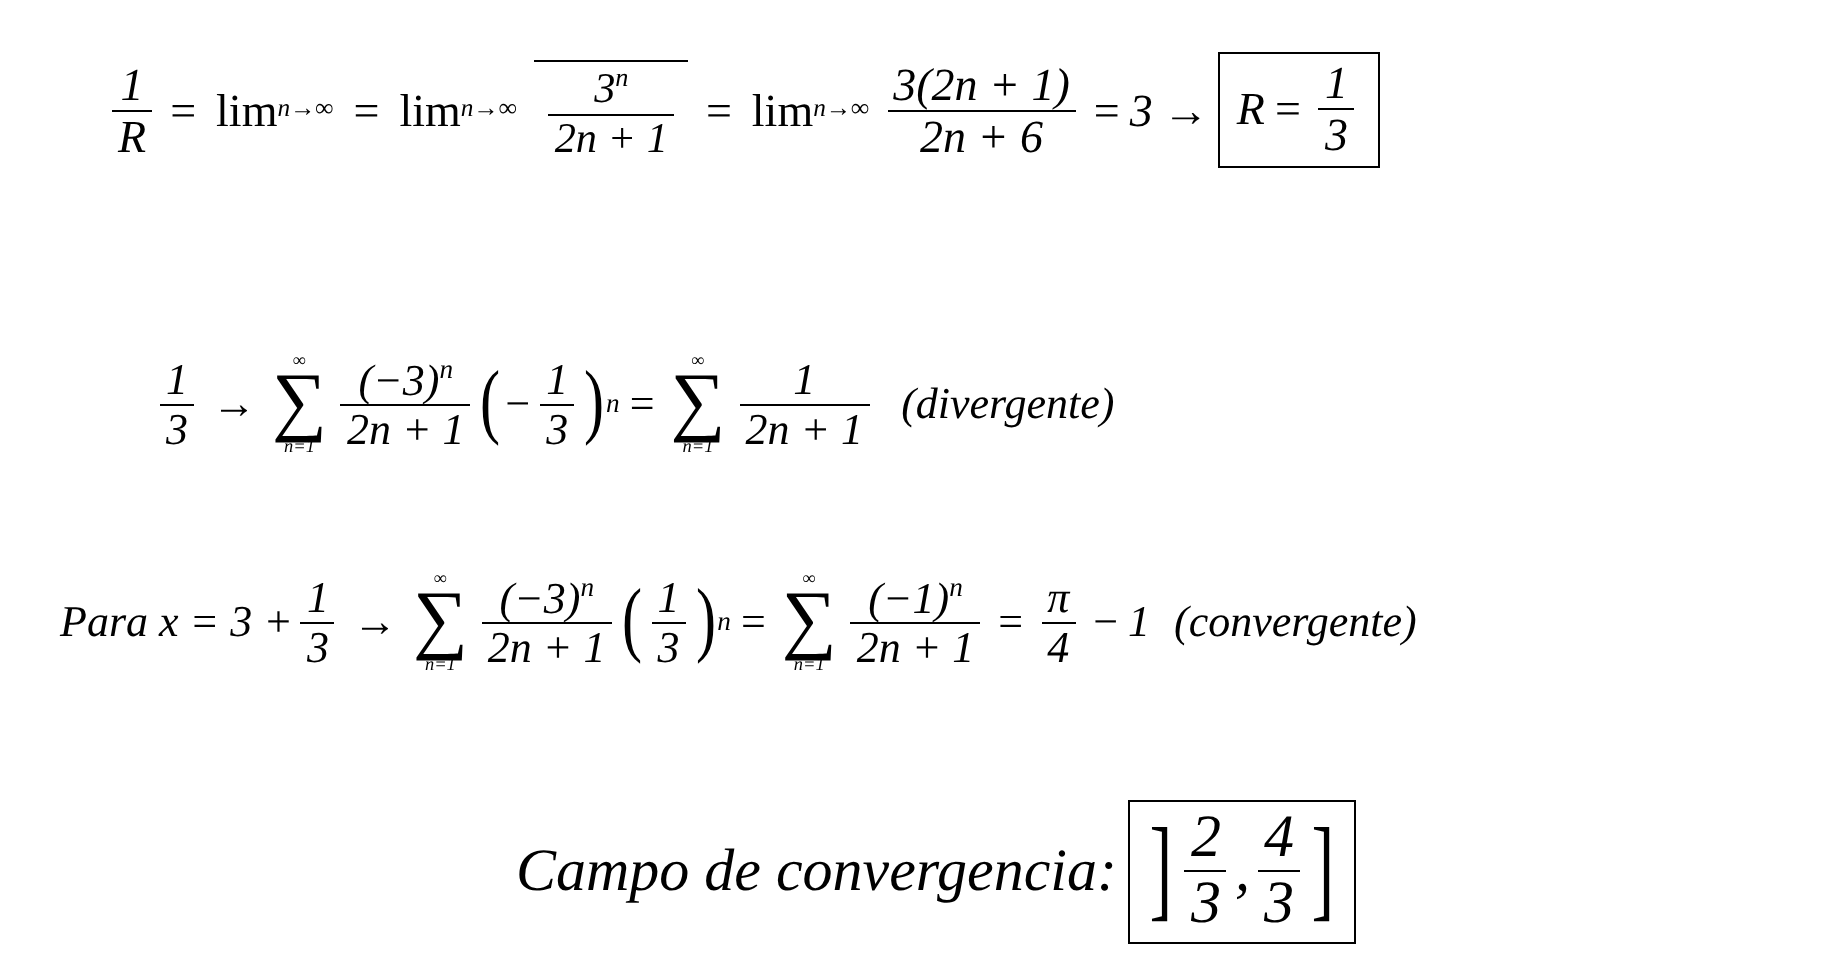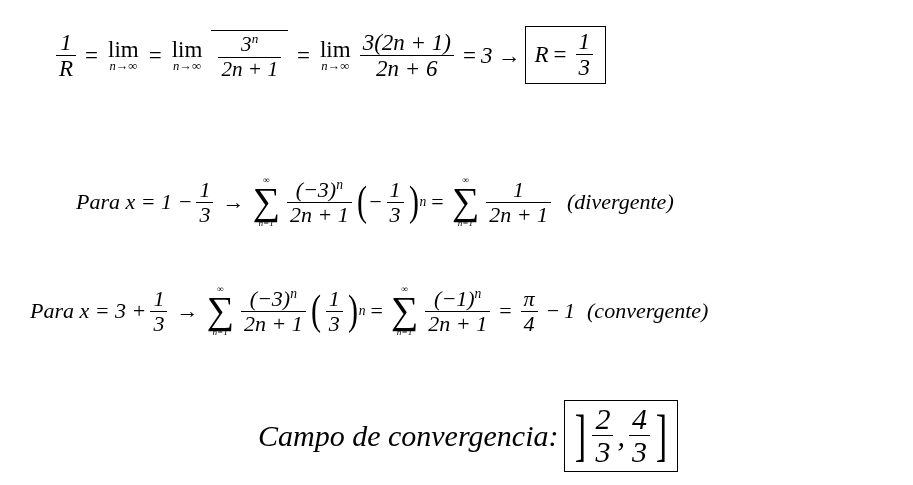--- a/index.html
+++ b/index.html
@@ -61,21 +61,21 @@
   }
   .sub {
     font-size: 0.62em;
     vertical-align: sub;
     font-style: italic;
   }
 
   
   .lim {
     display: inline-flex;
-    flex-direction: column;
+    flex-direction: row;
     align-items: center;
     justify-content: flex-end;
     margin: 0 5px;
   }
   .lim .limtop {
     font-style: normal;
     font-size: 1em;
   }
   .lim .limbot {
     font-size: 0.55em;
@@ -216,21 +216,20 @@
       <span class="frac">
         <span class="num">1</span>
         <span class="bar"></span>
         <span class="den">3</span>
       </span>
     </span>
   </div>
 
   <div class="line math" id="line2">
 
-    <span>Para x = 1 −</span>
 
     <span class="frac">
       <span class="num">1</span>
       <span class="bar"></span>
       <span class="den">3</span>
     </span>
 
     <span class="opr">→</span>
 
     <span class="sum">

